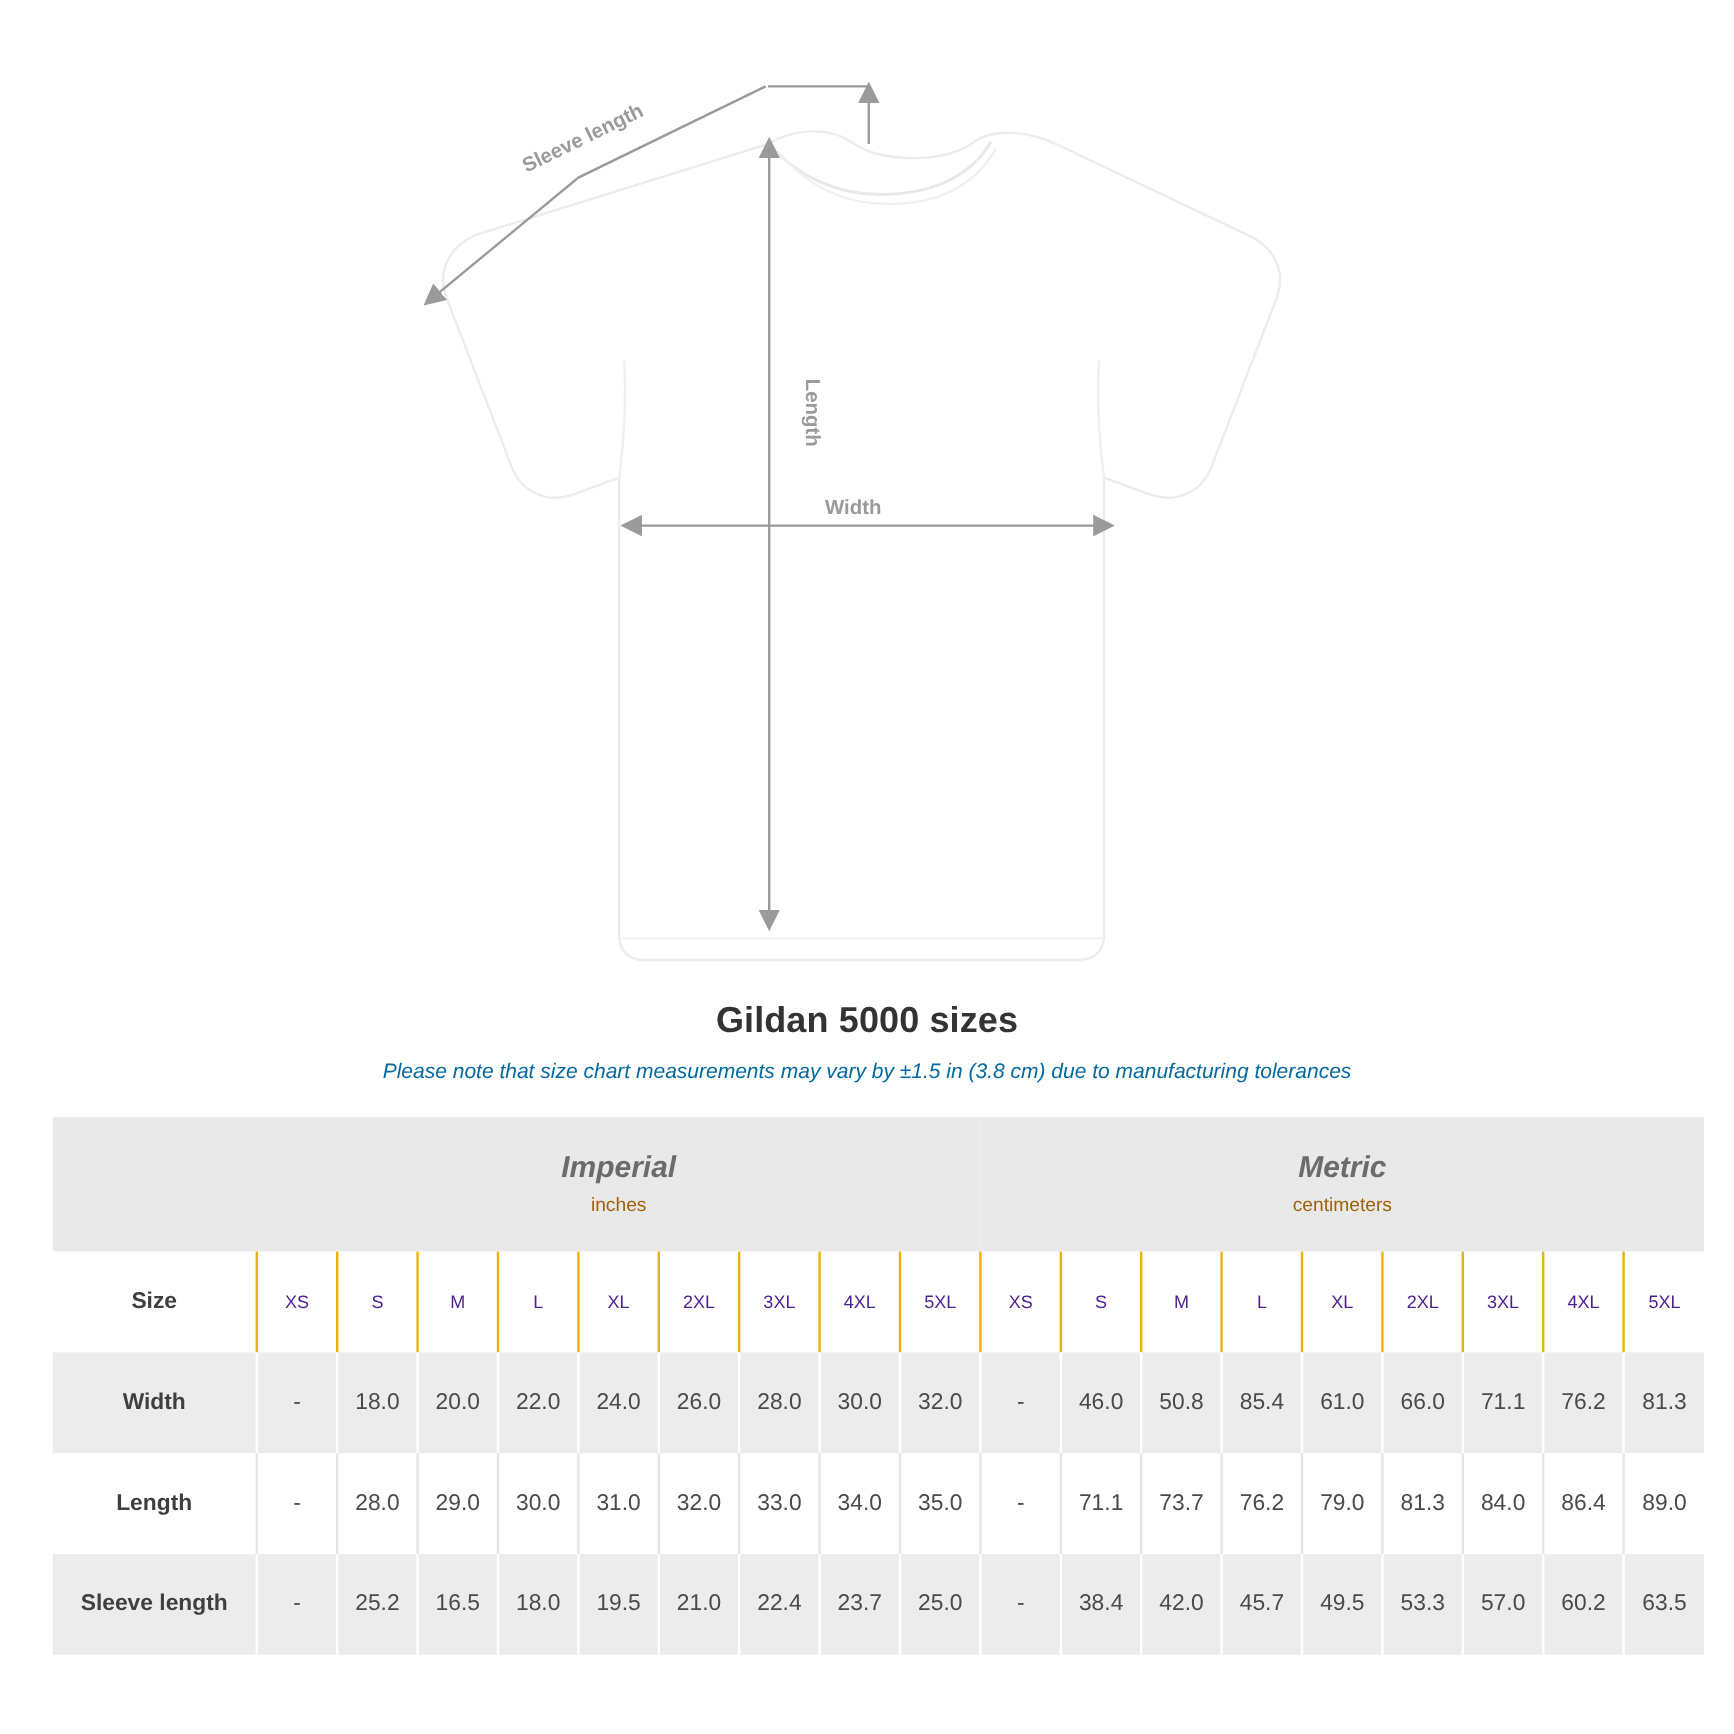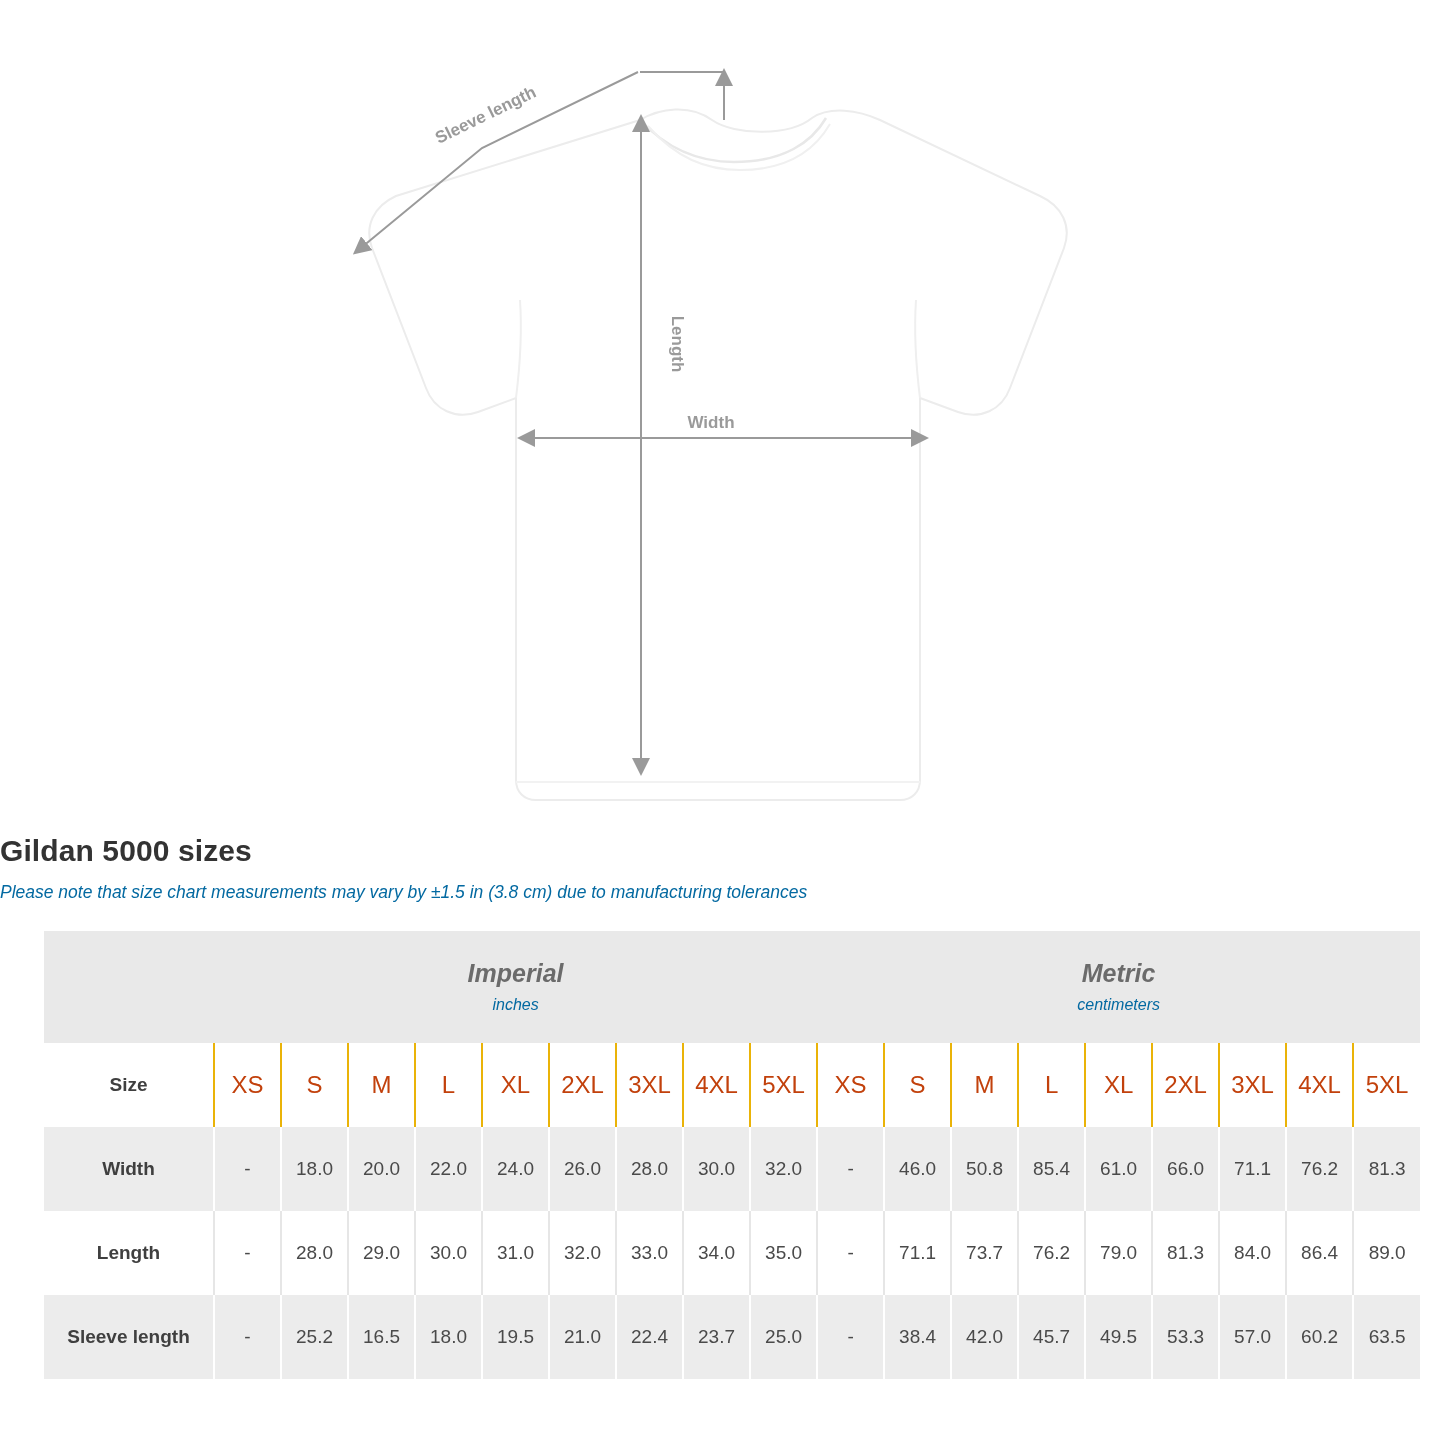--- a/index.html
+++ b/index.html
@@ -20,20 +20,21 @@
     position: relative;
     width: 1445px;
     height: 830px;
   }
   .illustration svg {
     display: block;
   }
 
   
   .title-block {
+    text-align: center;
     margin-top: 4px;
   }
   .chart-title {
     font-size: 30px;
     font-weight: bold;
     color: #333333;
     letter-spacing: 0.1px;
   }
   .chart-note {
     font-size: 17.5px;
@@ -67,29 +68,28 @@
   .unit-title {
     font-size: 25px;
     font-style: italic;
     font-weight: bold;
     color: #6b6b6b;
     line-height: 1.1;
     text-align: center;
   }
   .unit-sub {
     font-size: 16px;
-    font-style: italic;
-    color: #0369a1;
+    color: #a16207;
     margin-top: 8px;
   }
 
   .row-size td {
     height: 84px;
-    font-size: 24px;
-    color: #c2410c;
+    font-size: 15px;
+    color: #4c1d95;
     background: #ffffff;
   }
   .row-size td.hdr {
     font-weight: bold;
     font-size: 19px;
     color: #3f3f3f;
   }
 
   .row-data td {
     height: 84px;

